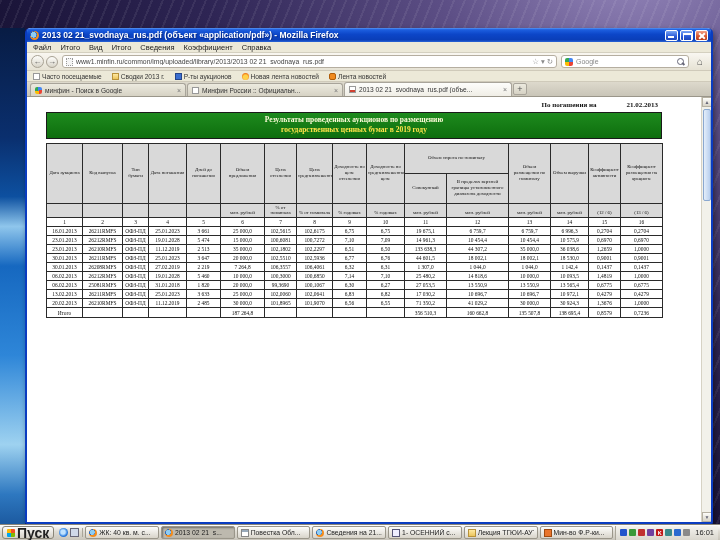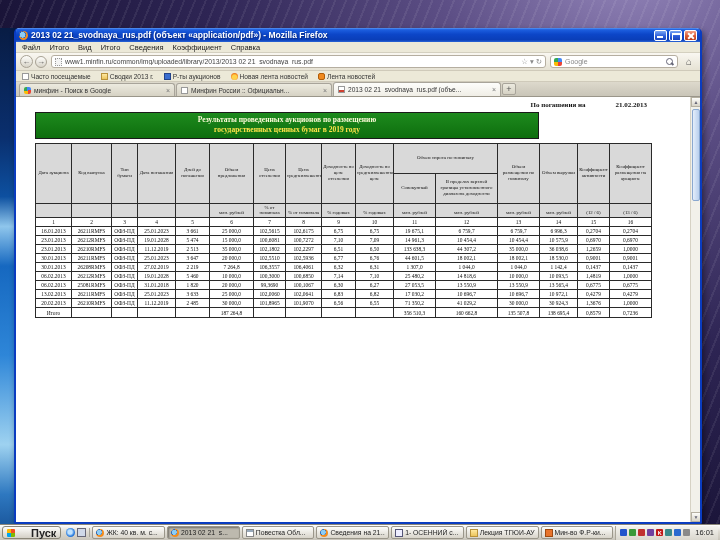--- a/index.html
+++ b/index.html
@@ -9,21 +9,21 @@
   .desktop{ position:relative; width:720px; height:540px; overflow:hidden;
     background:
       repeating-linear-gradient(112deg, rgba(255,255,255,0.07) 0 2px, rgba(255,255,255,0) 2px 10px),
       radial-gradient(ellipse at 88% -10%, #9a8cc0 0%, #5d4f86 22%, #2e2554 48%, #140f30 78%, #0a0720 100%);
   }
   .left-strip{ position:absolute; left:0; top:28px; width:25px; height:496px; z-index:1;
     background:linear-gradient(180deg,#081c44 0%,#0a2f6e 22%,#0d50a0 34%,#8fc6ec 40%,#1668c0 48%,#2e86d8 66%,#9ed2f0 84%,#2e78c0 94%,#1c5aa0 100%);
   }
 
   
-  .window{ position:absolute; left:14px; top:28px; width:688px; height:496px; z-index:2;
+  .window{ position:absolute; left:25px; top:28px; width:688px; height:496px; z-index:2;
     display:flex; flex-direction:column;
     border:2px solid #0a3cc0; border-top:none; border-radius:5px 5px 2px 2px;
     background:#ece9d8; box-shadow:2px 3px 6px rgba(0,0,0,.45); }
   .titlebar{ height:14px; flex:0 0 14px; display:flex; align-items:center; gap:3px; padding:0 3px;
     border-radius:4px 4px 0 0;
     background:linear-gradient(180deg,#5a96f2 0%,#1d5fe0 12%,#0c46c8 45%,#0a3eb8 85%,#2b66d8 100%); }
   .ff-icon{ width:9px; height:9px; border-radius:50%; flex:0 0 9px;
     background:radial-gradient(circle at 40% 42%, #8ecdf4 0 36%, #2a66b8 40% 44%, #f28c1e 46% 78%, #c05a08 100%); }
   .title-text{ flex:1; color:#fff; font-weight:bold; font-size:8.5px; white-space:nowrap; overflow:hidden; text-shadow:1px 1px 1px #0a2a80; }
   .win-btns{ display:flex; gap:2px; }
@@ -86,21 +86,21 @@
   .tab-icon{ width:7px; height:7px; flex:0 0 7px; }
   .tab-label{ flex:1; font-size:6.6px; color:#333; white-space:nowrap; overflow:hidden; }
   .tab-close{ font-size:7px; color:#777; flex:0 0 auto; }
   .newtab-btn{ width:14px; height:12px; margin-bottom:1px; display:flex; align-items:center; justify-content:center;
     font-size:9px; color:#555; border:1px solid #a8a49a; border-radius:2px; background:linear-gradient(180deg,#eceadf,#d6d2c4); }
 
   
   .content{ flex:1; position:relative; background:#fff; overflow:hidden; }
   .pdf-page{ position:absolute; left:19px; top:4px; width:616px; font-family:"Liberation Serif", serif; color:#111; }
   .asof{ display:flex; justify-content:flex-end; gap:30px; padding-right:4px; font-size:7px; font-weight:bold; margin-bottom:3px; }
-  .banner{ width:504px; border:1px solid #1a1a1a; text-align:center; padding:2px 0 3px 0;
+  .banner{ width:616px; border:1px solid #1a1a1a; text-align:center; padding:2px 0 3px 0;
     background:linear-gradient(180deg,#1d8a1d,#0e6e0e); margin-bottom:4px; }
   .banner .l1{ font-size:7.5px; font-weight:bold; color:#fdfbd8; line-height:1.3; }
   .banner .l2{ font-size:7.5px; font-weight:bold; color:#ffe44a; line-height:1.3; }
 
   table.pdf-table{ border-collapse:collapse; table-layout:fixed; width:616px; font-family:"Liberation Serif", serif; }
   .pdf-table th, .pdf-table td{ border:1px solid #2a2a2a; overflow:hidden; }
   .pdf-table th{ background:#d9d9d9; font-weight:normal; font-size:4.9px; line-height:1.25; padding:1px; text-align:center; vertical-align:middle; }
   .pdf-table tr.units td{ background:#d9d9d9; font-size:4.9px; text-align:center; height:13px; vertical-align:bottom; padding:1px; line-height:1.2; }
   .pdf-table tr.nums td{ font-size:5.4px; text-align:center; height:9px; background:#fff; }
   .pdf-table tr.data td{ font-size:5.4px; text-align:center; height:9px; background:#fff; white-space:nowrap; }
@@ -110,23 +110,23 @@
   .sb-arrow{ position:absolute; left:0; width:10px; height:10px; font-size:5px; color:#667; display:flex; align-items:center; justify-content:center;
     background:linear-gradient(180deg,#fdfdfa,#d8d4c8); border:1px solid #b5b0a2; }
   .sb-arrow.up{ top:0; } .sb-arrow.down{ bottom:0; }
   .sb-thumb{ position:absolute; left:1px; top:12px; width:8px; height:92px; border:1px solid #8aa8d0; border-radius:2px;
     background:linear-gradient(90deg,#e4eefa,#b8cfee); }
 
   
   .taskbar{ position:absolute; left:0; bottom:0; width:720px; height:16px; z-index:3;
     display:flex; align-items:center; gap:2px; padding:1px 2px;
     background:linear-gradient(180deg,#fefefe,#dedbd2 45%,#c9c5bb); border-top:1px solid #8a8678; }
-  .start-btn{ height:13px; flex:0 0 40px; display:flex; align-items:center; gap:16px; padding:0 4px;
+  .start-btn{ height:13px; flex:0 0 40px; display:flex; align-items:center; gap:2px; padding:0 4px;
     border:1px solid #8a8678; border-radius:3px; background:linear-gradient(180deg,#fdfdfb,#d4d0c6);
-    font-size:11px; font-weight:bold; color:#222; }
+    font-size:14px; font-weight:bold; color:#222; }
   .win-flag{ width:8px; height:8px; flex:0 0 8px; border-radius:1px;
     background:conic-gradient(#f25022 0 25%, #7fba00 25% 50%, #00a4ef 50% 75%, #ffb900 75% 100%); }
   .quicklaunch{ display:flex; gap:2px; align-items:center; padding:0 3px; border-right:1px solid #aaa69a; }
   .ql-icon{ width:9px; height:9px; }
   .tasks{ flex:1; display:flex; gap:2px; min-width:0; }
   .task-btn{ flex:1 1 0; min-width:0; height:13px; display:flex; align-items:center; gap:2px; padding:0 3px;
     border:1px solid #9a968a; border-radius:2px; background:linear-gradient(180deg,#fdfdfb,#d8d4ca);
     font-size:6.8px; color:#222; overflow:hidden; }
   .task-btn .t-label{ white-space:nowrap; overflow:hidden; }
   .task-btn.active{ background:#bdb9ae; box-shadow:inset 1px 1px 2px rgba(0,0,0,.4); }

